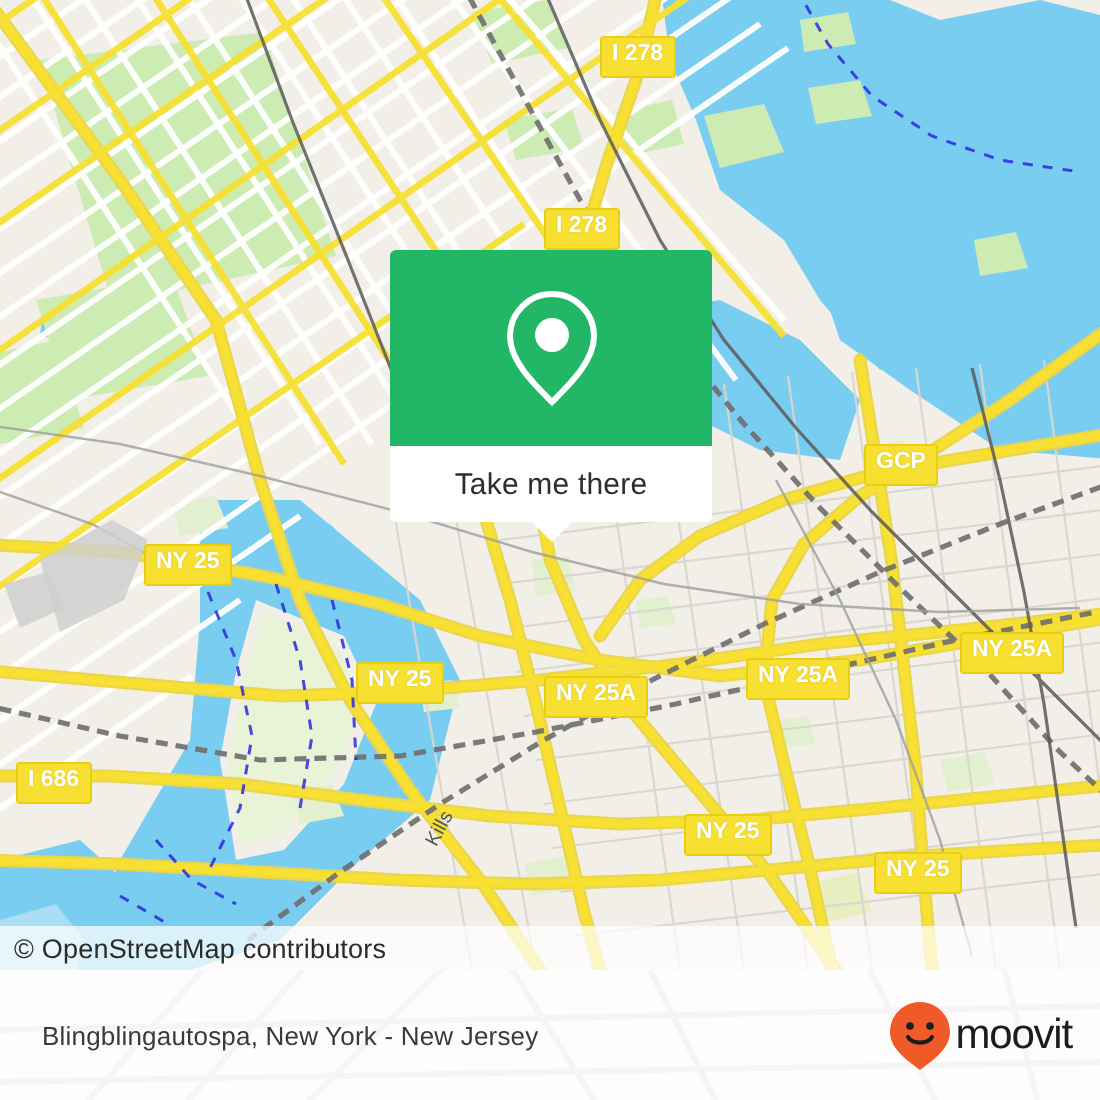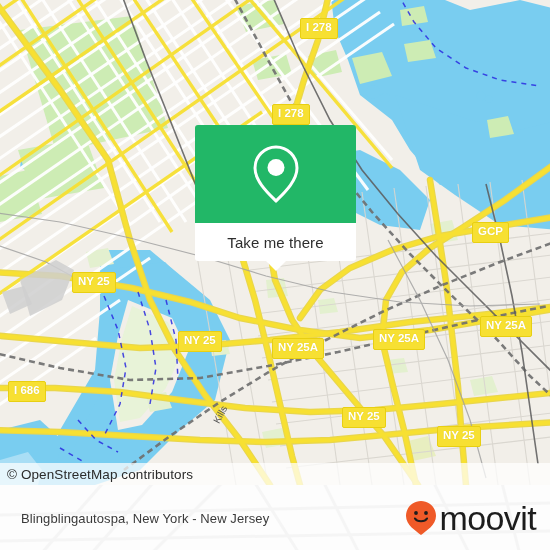--- a/index.html
+++ b/index.html
@@ -27,21 +27,21 @@
             border-top:11px solid #fff;}
 
   
   #footer{position:absolute;left:0;bottom:0;width:550px;height:65px;background:#fefefe;
           overflow:hidden;}
   #footer .fbg{position:absolute;left:0;top:0;width:550px;height:65px;opacity:.5;}
   #footer .ftitle{position:absolute;left:21px;top:50%;transform:translateY(-50%);
                   font-size:13px;color:#3a3a3a;white-space:nowrap;letter-spacing:.1px;}
   #logo{position:absolute;right:14px;top:50%;transform:translateY(-50%);
         display:flex;align-items:center;gap:2px;}
-  #logo .wm{font-size:34px;color:#1d1d1d;letter-spacing:-.6px;line-height:1;}
+  #logo .wm{font-size:21px;color:#1d1d1d;letter-spacing:-.6px;line-height:1;}
 
   
   .shield{position:absolute;background:#f7e032;border:1px solid #e8cf12;border-radius:2px;
           color:#fff;font-size:11.5px;font-weight:bold;line-height:1;
           padding:3px 5px 4px 5px;white-space:nowrap;
           text-shadow:0 0 1px rgba(160,140,0,.35);}
   .maplbl{position:absolute;font-size:10px;color:#555;white-space:nowrap;}
 </style>
 </head>
 <body>
@@ -231,21 +231,21 @@
           <path d="M78 420 L96 440 L118 452"></path>
           <path d="M60 448 L84 462"></path>
         </g>
 
       </g>
     </svg>
 
     <div>
       <div class="shield" style="left:300px;top:18px;">I 278</div>
       <div class="shield" style="left:272px;top:104px;">I 278</div>
-      <div class="shield" style="left:472px;top:222px;">GCP</div>
+      <div class="shield" style="left:432px;top:222px;">GCP</div>
       <div class="shield" style="left:72px;top:272px;">NY 25</div>
       <div class="shield" style="left:178px;top:331px;">NY 25</div>
       <div class="shield" style="left:272px;top:338px;">NY 25A</div>
       <div class="shield" style="left:373px;top:329px;">NY 25A</div>
       <div class="shield" style="left:480px;top:316px;">NY 25A</div>
       <div class="shield" style="left:8px;top:381px;">I 686</div>
       <div class="shield" style="left:342px;top:407px;">NY 25</div>
       <div class="shield" style="left:437px;top:426px;">NY 25</div>
     </div>
 

